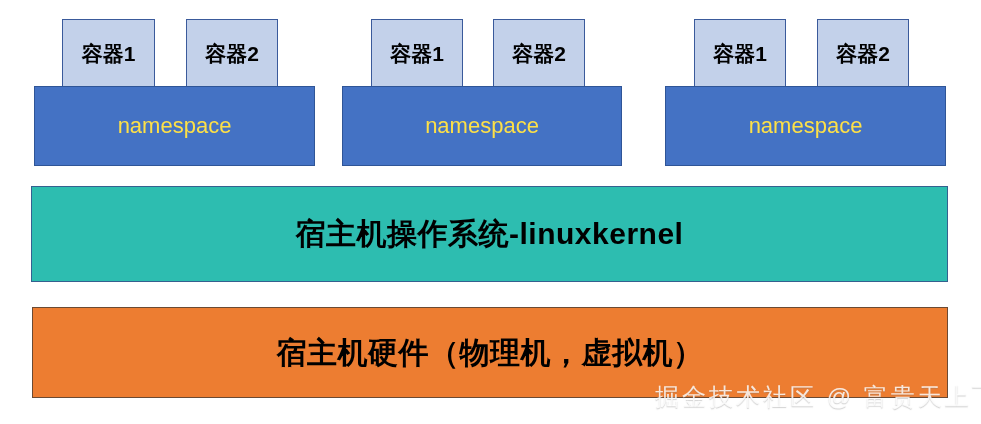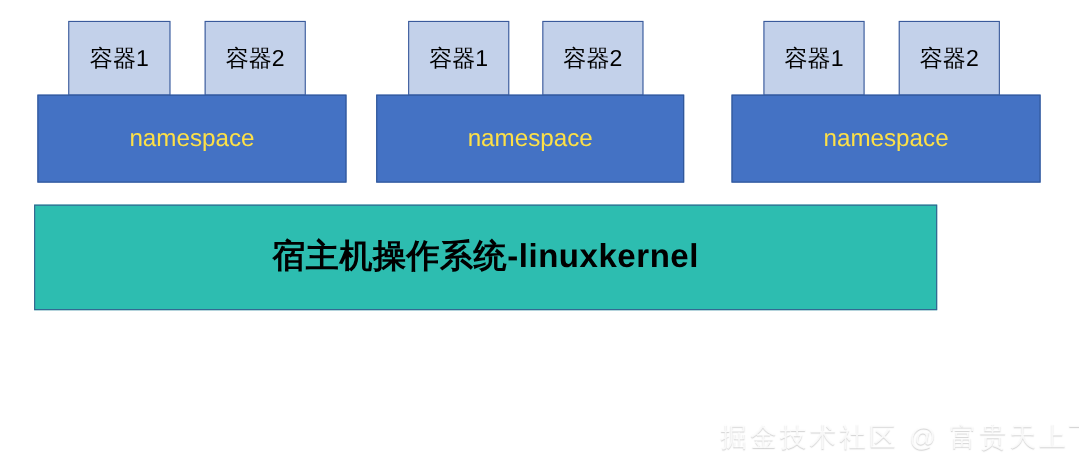--- a/index.html
+++ b/index.html
@@ -31,21 +31,21 @@
 
   .container-box {
     position: absolute;
     box-sizing: border-box;
     background: #c3d1ea;
     border: 1.6px solid #3a5a9b;
     display: flex;
     align-items: center;
     justify-content: center;
     color: #000000;
-    font-weight: normal;
+    font-weight: bold;
     font-size: 21px;
     line-height: 1;
     letter-spacing: 0px;
     z-index: 2;
   }
 
   .namespace-box {
     position: absolute;
     box-sizing: border-box;
     background: #4472c4;
@@ -131,20 +131,23 @@
       <span>容器1</span>
     </div>
     <div class="container-box" style="left:817px; top:19px; width:92px; height:68px;">
       <span>容器2</span>
     </div>
     <div class="namespace-box" style="left:665px; top:86px; width:281px; height:80px;">
       <span>namespace</span>
     </div>
   </div>
 
-  <div class="layer-bar layer-os" style="left:31px; top:186px; width:821px; height:96px;">
+  <div class="layer-bar layer-os" style="left:31px; top:186px; width:917px; height:96px;">
     <span>宿主机操作系统-linuxkernel</span>
   </div>
 
+  <div class="layer-bar layer-hw" style="left:32px; top:307px; width:916px; height:91px;">
+    <span>宿主机硬件（物理机，虚拟机）</span>
+  </div>
 
   <div class="watermark" style="left:655px; top:381px;">掘金技术社区 @ 富贵天上飞</div>
 
 </div>
 
 </body></html>

